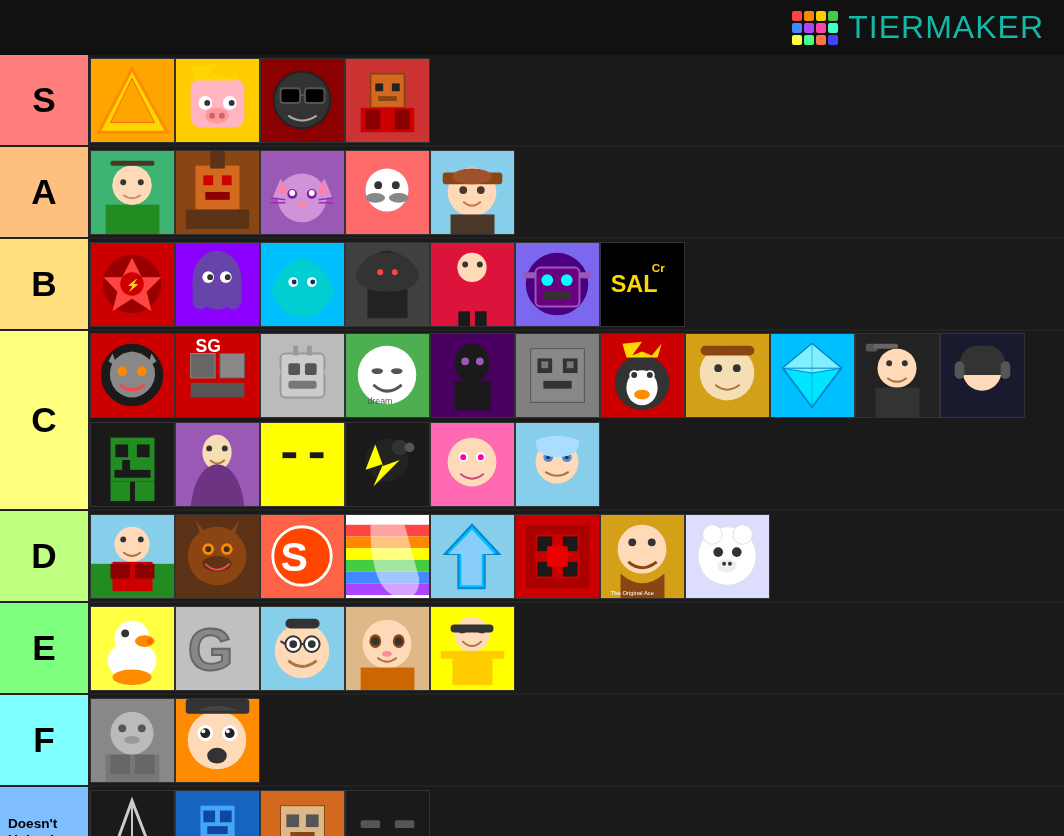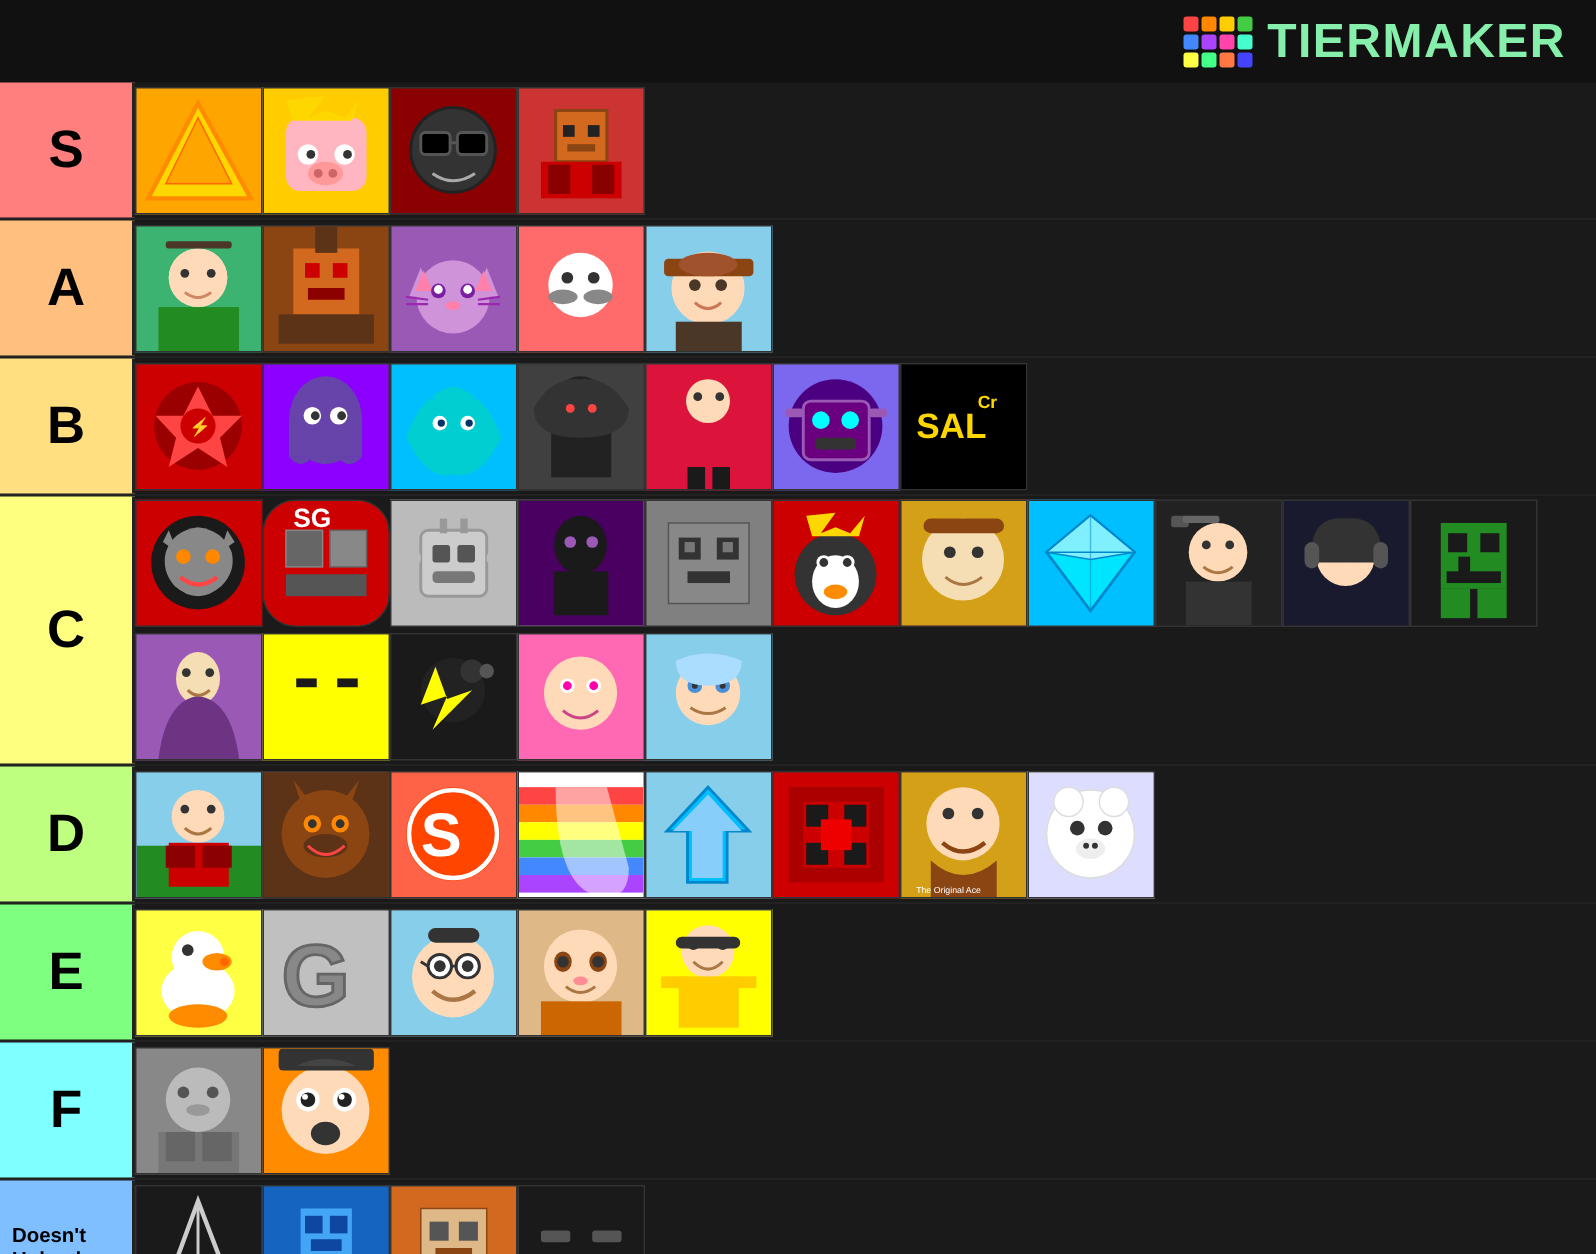--- a/index.html
+++ b/index.html
@@ -81,22 +81,22 @@
       grid-template-rows: repeat(3, 10px);
       gap: 2px;
     }
     .logo-cell {
       width: 10px;
       height: 10px;
       border-radius: 2px;
     }
     .logo-text {
       font-size: 2rem;
-      font-weight: 700;
-      color: #86efac;
+      font-weight: 400;
+      color: #14b8a6;
       letter-spacing: 1px;
       text-transform: uppercase;
     }
   </style>
 </head>
 <body>
 
 <div class="header">
   <div class="tiermaker-logo">
     <div class="logo-grid">
@@ -334,21 +334,21 @@
           <circle cx="42" cy="42" r="32" fill="#1a1a1a"></circle>
           <path d="M 20 35 Q 25 20 42 18 Q 59 20 65 35 Q 68 48 58 58 Q 50 65 42 65 Q 34 65 26 58 Q 17 48 20 35" fill="#888"></path>
           <circle cx="32" cy="38" r="5" fill="#FF8800"></circle>
           <circle cx="52" cy="38" r="5" fill="#FF8800"></circle>
           <path d="M 30 52 Q 42 62 55 52" stroke="#FF4444" stroke-width="3" fill="none"></path>
           <polygon points="22,20 28,35 18,28" fill="#888"></polygon>
           <polygon points="62,20 67,28 57,35" fill="#888"></polygon>
         </svg>
       </div>
 
-      <div class="tier-item" style="background:#CC0000;border-radius:22px;">
+      <div class="tier-item" style="background:#CC0000;">
         <svg viewBox="0 0 85 85" xmlns="http://www.w3.org/2000/svg">
           <rect x="0" y="0" width="85" height="85" fill="#CC0000"></rect>
           <rect x="15" y="20" width="25" height="25" fill="#666" stroke="#888" stroke-width="1"></rect>
           <rect x="45" y="20" width="25" height="25" fill="#888" stroke="#666" stroke-width="1"></rect>
           <rect x="15" y="50" width="55" height="15" fill="#555"></rect>
           <text x="20" y="18" font-size="18" fill="white" font-weight="bold" font-family="Arial">SG</text>
         </svg>
       </div>
 
       <div class="tier-item" style="background:#BBBBBB;">
@@ -357,20 +357,29 @@
           <rect x="28" y="30" width="12" height="12" rx="2" fill="#555"></rect>
           <rect x="45" y="30" width="12" height="12" rx="2" fill="#555"></rect>
           <rect x="28" y="48" width="29" height="8" rx="3" fill="#777"></rect>
           <rect x="33" y="12" width="5" height="10" fill="#999"></rect>
           <rect x="47" y="12" width="5" height="10" fill="#999"></rect>
           <rect x="8" y="35" width="12" height="8" rx="3" fill="#BBBBBB"></rect>
           <rect x="65" y="35" width="12" height="8" rx="3" fill="#BBBBBB"></rect>
         </svg>
       </div>
 
+      <div class="tier-item" style="background:#4CAF50;">
+        <svg viewBox="0 0 85 85" xmlns="http://www.w3.org/2000/svg">
+          <circle cx="42" cy="42" r="30" fill="white"></circle>
+          <ellipse cx="32" cy="38" rx="6" ry="3" fill="#555"></ellipse>
+          <ellipse cx="52" cy="38" rx="6" ry="3" fill="#555"></ellipse>
+          <path d="M 28 52 Q 42 65 57 52" stroke="#555" stroke-width="3" fill="none"></path>
+          <text x="22" y="72" font-size="9" fill="#555" font-family="Arial">dream</text>
+        </svg>
+      </div>
 
       <div class="tier-item" style="background:#9B59B6;">
         <svg viewBox="0 0 85 85" xmlns="http://www.w3.org/2000/svg">
           <rect x="0" y="0" width="85" height="85" fill="#4A0060"></rect>
           <ellipse cx="42" cy="30" rx="18" ry="20" fill="#1a1a1a"></ellipse>
           <rect x="24" y="48" width="37" height="30" fill="#1a1a1a"></rect>
           <circle cx="35" cy="28" r="4" fill="#9B59B6"></circle>
           <circle cx="50" cy="28" r="4" fill="#9B59B6"></circle>
         </svg>
       </div>

